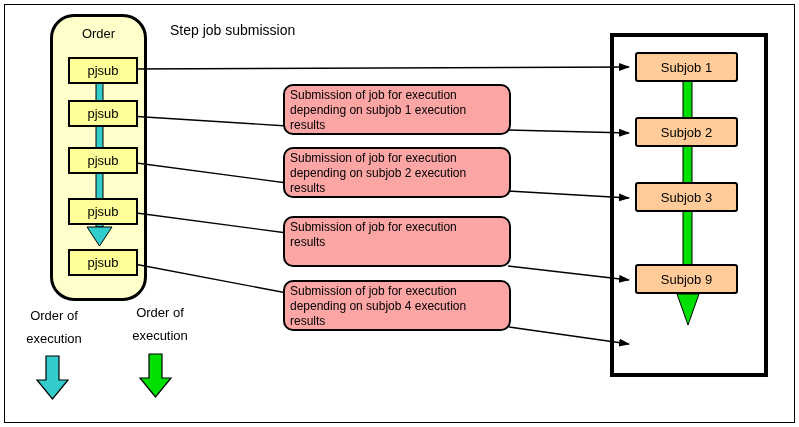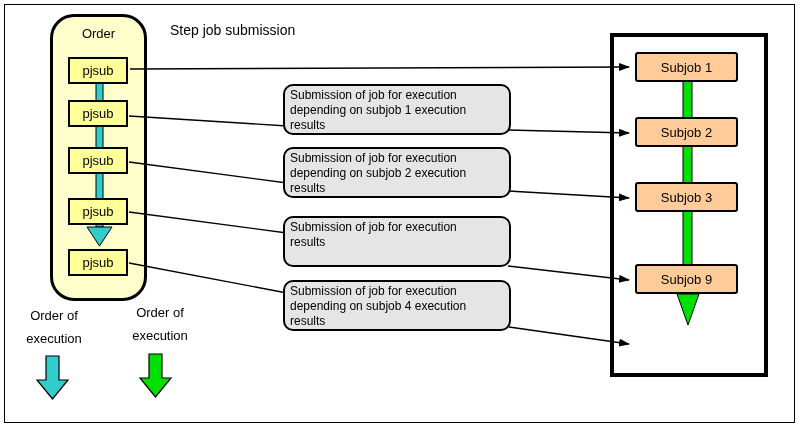--- a/index.html
+++ b/index.html
@@ -5,28 +5,28 @@
   html,body{margin:0;padding:0;background:#ffffff;}
   body{font-family:"Liberation Sans", sans-serif; color:#000;}
   .stage{position:relative;width:799px;height:427px;background:#fff;overflow:hidden;}
   .outer-frame{position:absolute;left:4px;top:4px;width:789px;height:417px;border:1px solid #000;}
   .svg-layer{position:absolute;left:0;top:0;width:799px;height:427px;z-index:2;}
 
   .user-container{position:absolute;left:50px;top:14px;width:97px;height:287px;
     background:#FFFFCC;border:3px solid #000;border-radius:24px;box-sizing:border-box;z-index:1;}
   .user-label{position:absolute;left:50px;top:26px;width:97px;text-align:center;
     font-size:13px;z-index:3;}
-  .pjsub-box{position:absolute;left:68px;width:60px;height:27px;background:#FFFF99;
+  .pjsub-box{position:absolute;left:68px;width:70px;height:27px;background:#FFFF99;
     border:2px solid #000;box-sizing:border-box;z-index:3;
     display:flex;align-items:center;justify-content:center;font-size:13px;}
   .pjsub-1{top:57px;} .pjsub-2{top:100px;} .pjsub-3{top:147px;} .pjsub-4{top:198px;} .pjsub-5{top:249px;}
 
   .diagram-title{position:absolute;left:170px;top:22px;font-size:14px;z-index:3;}
 
-  .note-box{position:absolute;left:283px;width:228px;height:51px;background:#e5e5e5;
+  .note-box{position:absolute;left:283px;width:228px;height:51px;background:#fca5a5;
     border:2px solid #000;border-radius:10px;box-sizing:border-box;z-index:3;
     padding:2px 5px;font-size:12px;line-height:15px;}
   .note-1{top:84px;} .note-2{top:147px;} .note-3{top:216px;} .note-4{top:280px;}
   .note-box span{display:block;}
 
   .right-panel{position:absolute;left:610px;top:33px;width:158px;height:344px;
     background:#fff;border:4px solid #000;box-sizing:border-box;z-index:1;}
   .subjob-box{position:absolute;left:635px;width:103px;height:30px;background:#FFCC99;
     border:2px solid #000;border-radius:3px;box-sizing:border-box;z-index:3;
     display:flex;align-items:center;justify-content:center;font-size:13px;}

